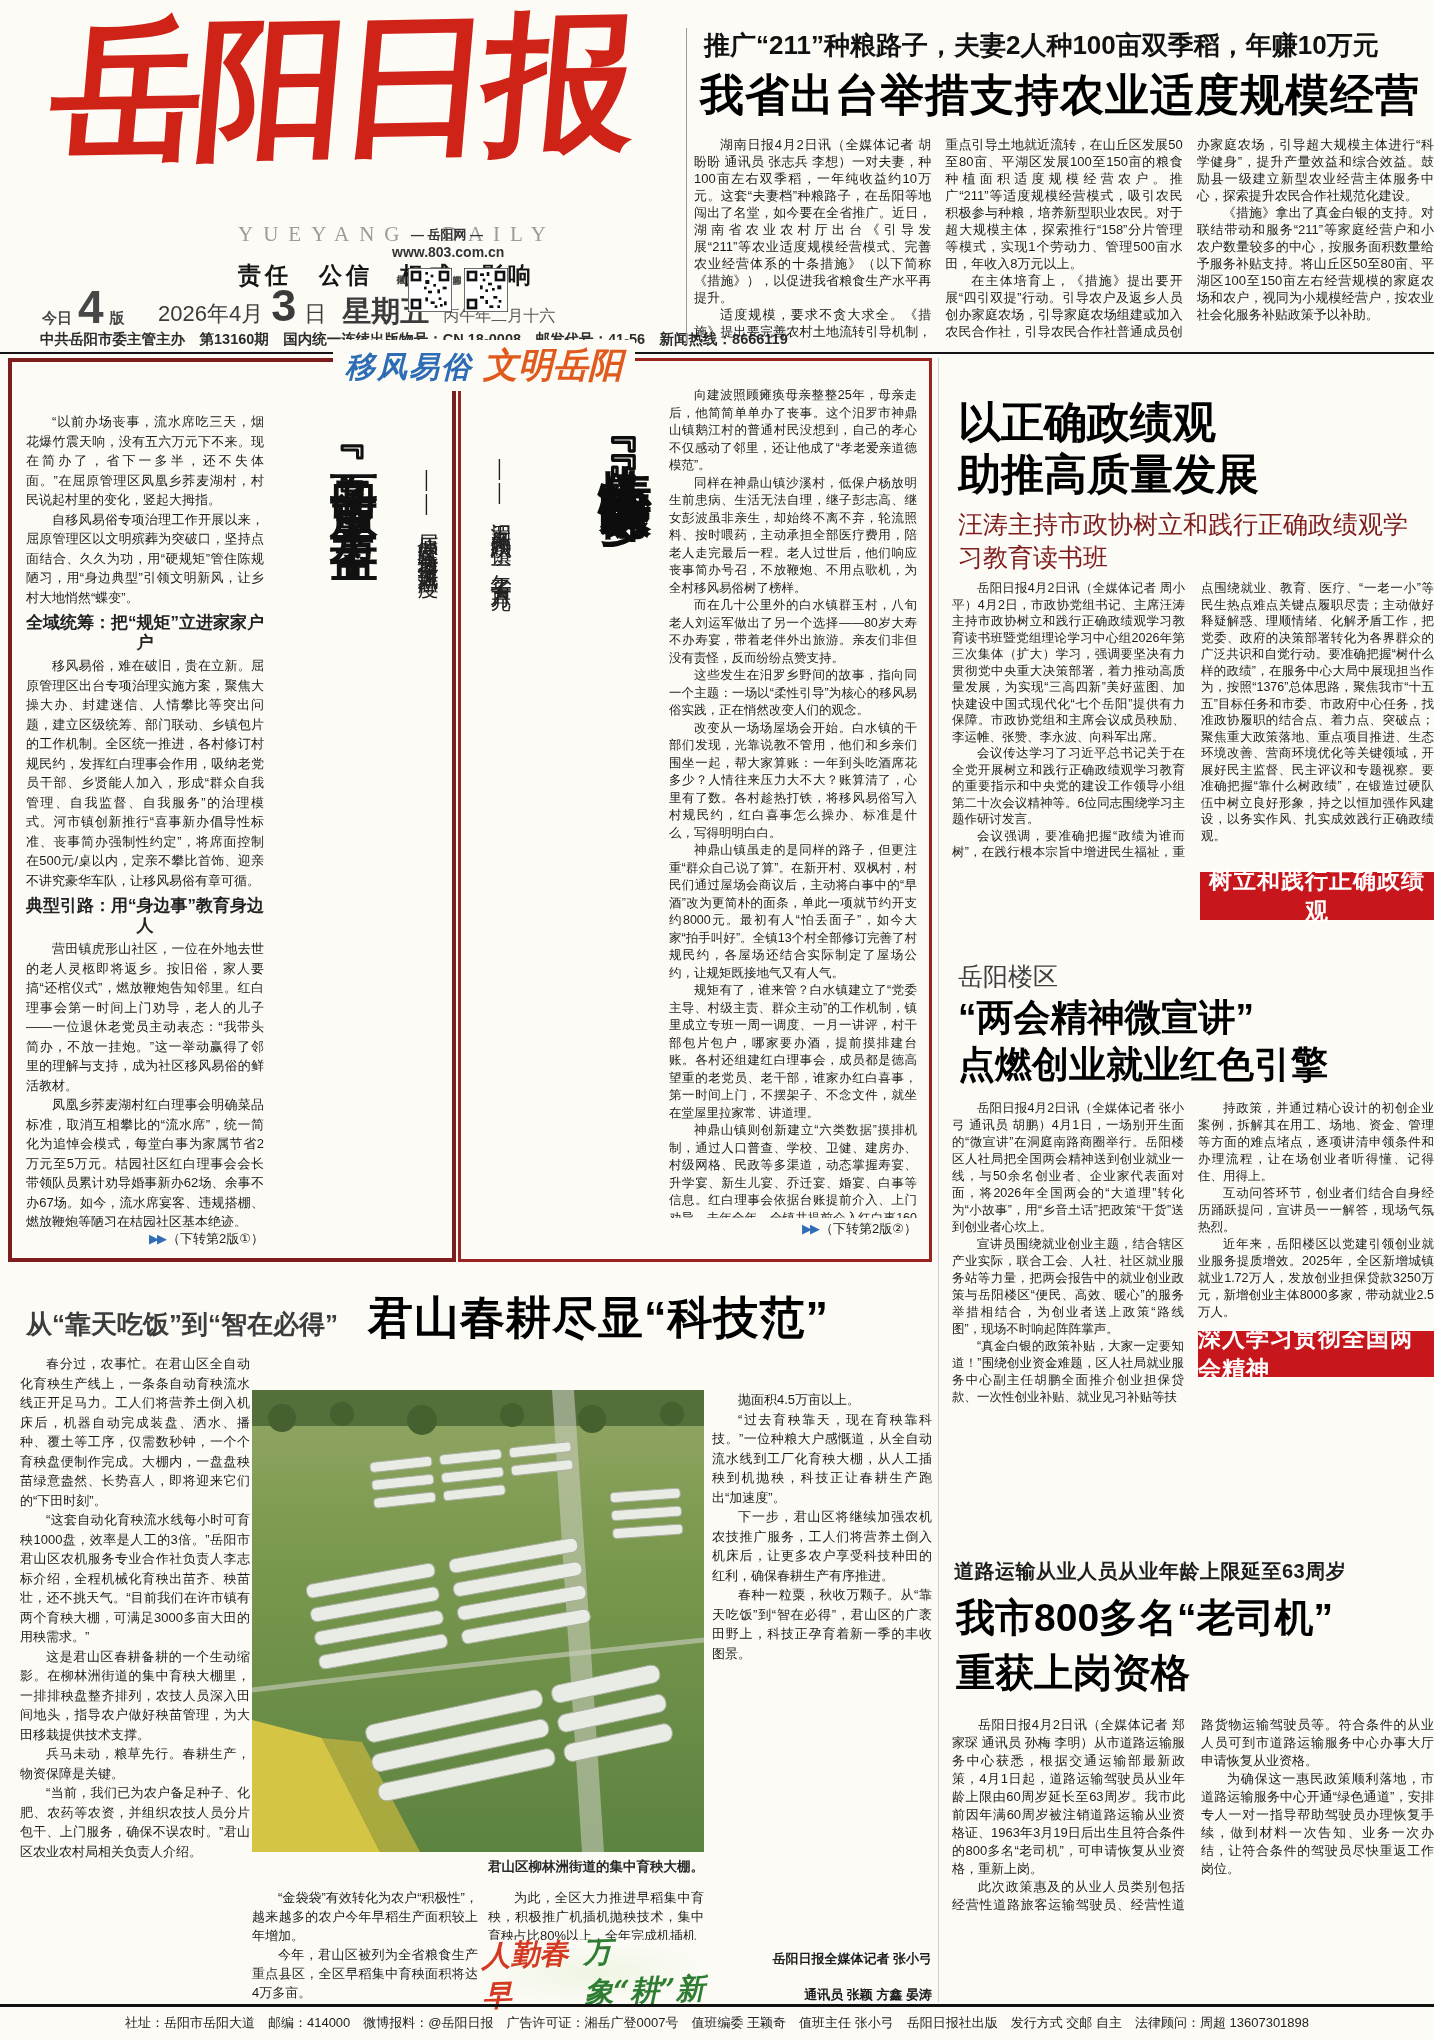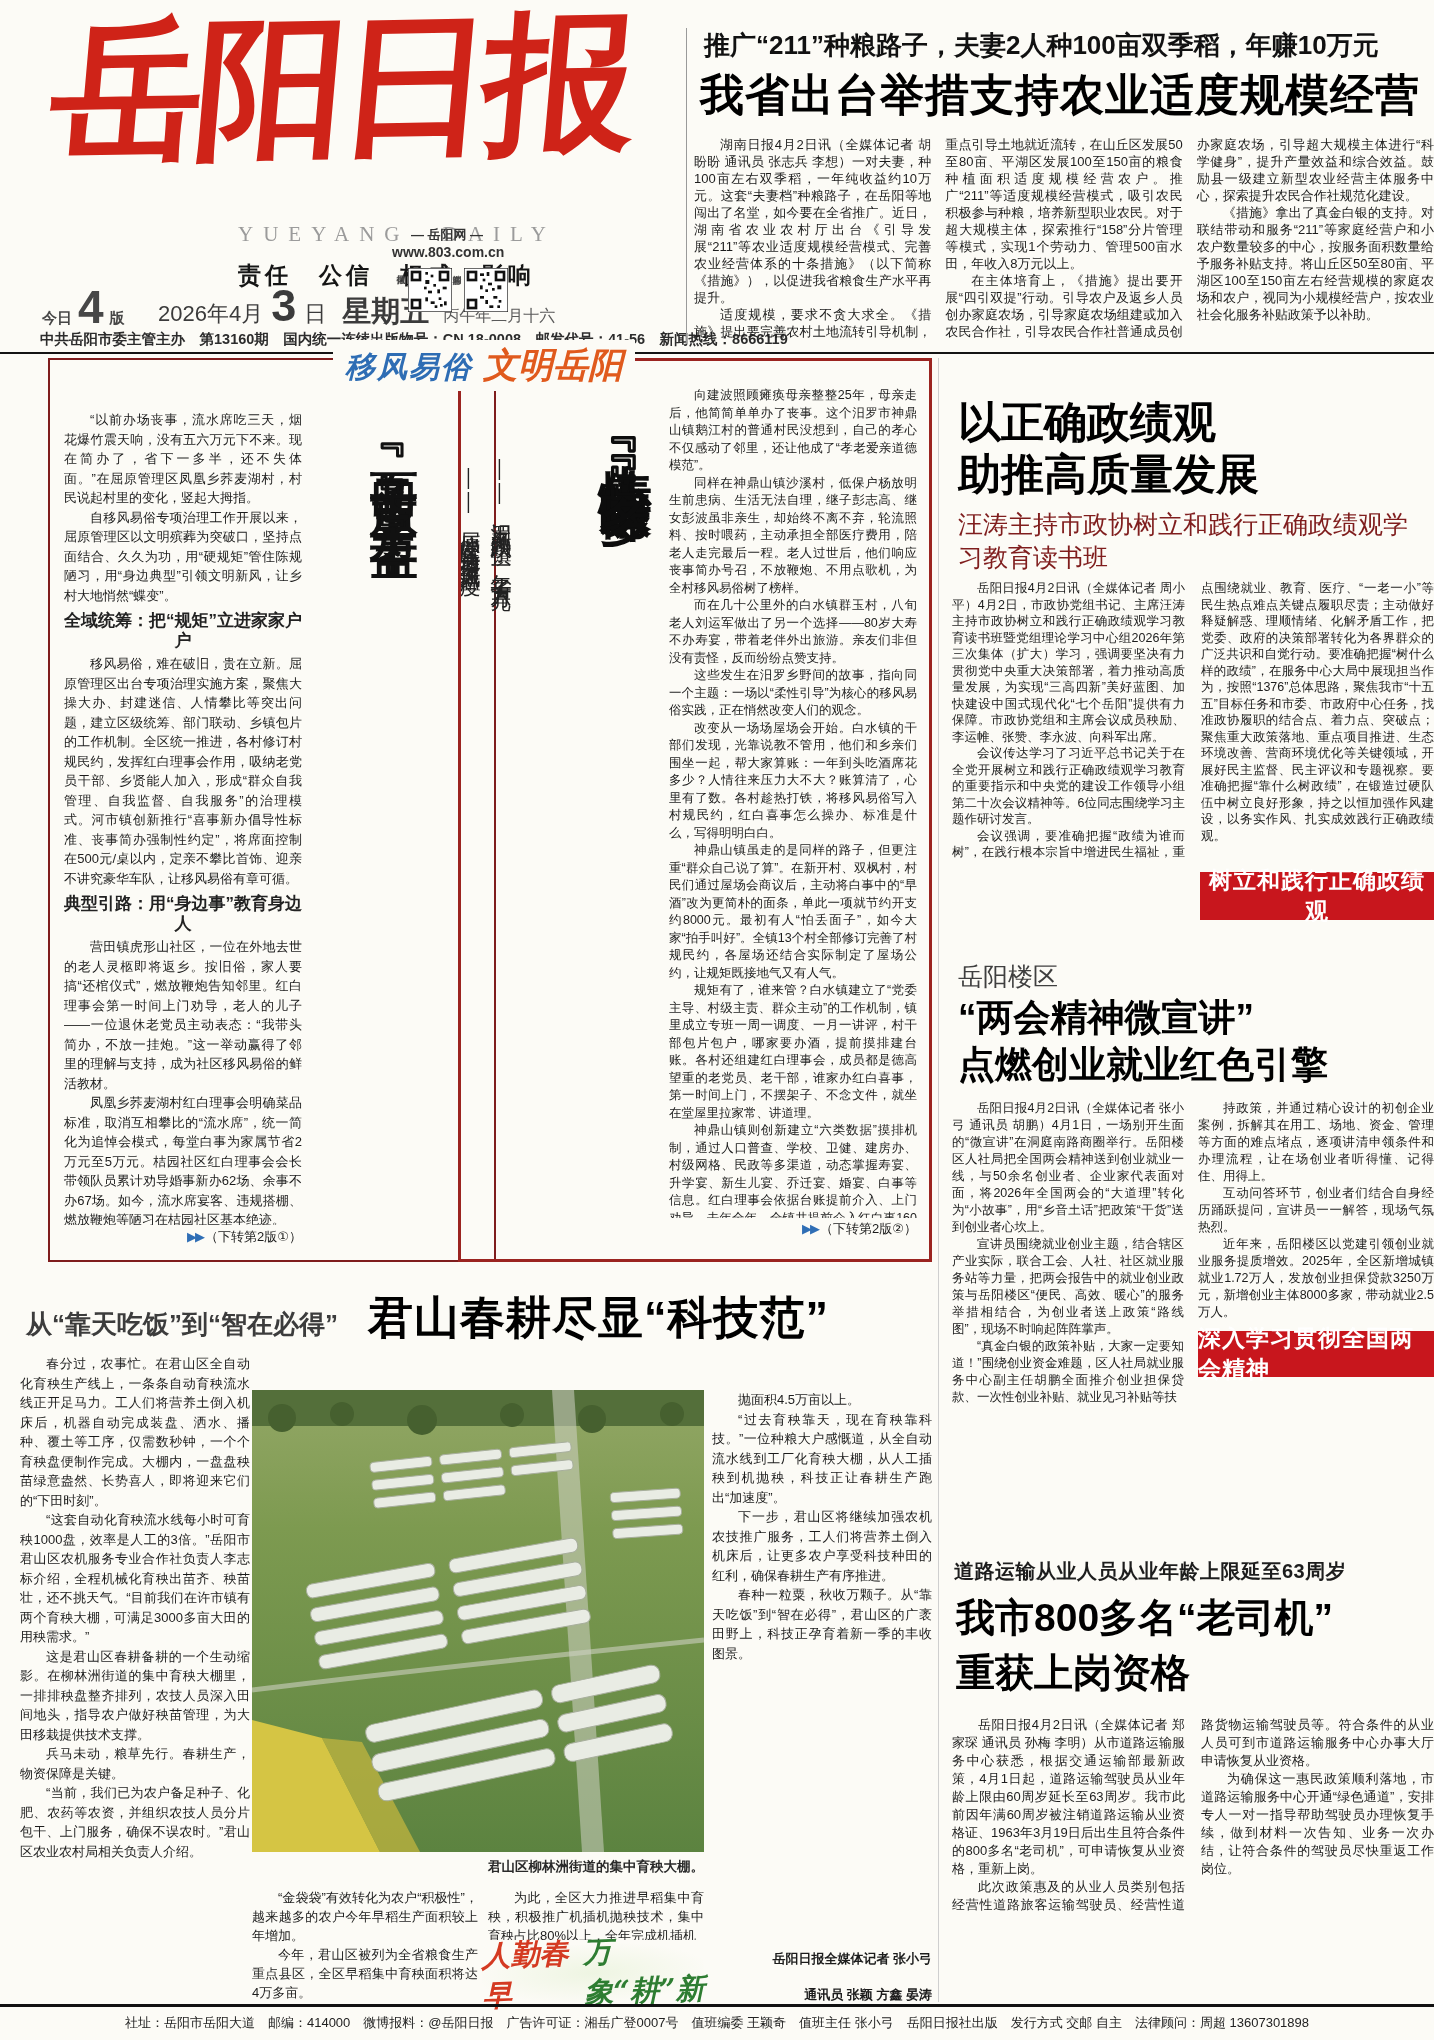--- a/index.html
+++ b/index.html
@@ -27,22 +27,22 @@
   .qr-wrap{top:268px;display:flex;gap:3px;}
   .qr-label{font-size:9px;color:#444;writing-mode:vertical-rl;line-height:1;}
   .mast-divider{left:686px;top:28px;width:1px;height:316px;background:#9a9a9a;}
   .rule-h{left:0;top:352px;width:1434px;height:2px;background:#141414;}
   
   #top-kicker{left:704px;top:28px;font-size:26px;font-weight:bold;color:#111;white-space:nowrap;}
   #top-headline{left:700px;top:66px;width:734px;font-size:44px;font-weight:900;letter-spacing:1px;color:#000;}
   #top-body{left:694px;top:136px;width:740px;height:212px;column-count:3;column-gap:14px;
       font-size:13px;line-height:17px;overflow:hidden;}
   
-  #left-box{left:8px;top:358px;width:448px;height:904px;border:2px solid #7f1d1d;box-sizing:border-box;
-      display:flex;flex-direction:row;padding:50px 10px 10px 14px;gap:6px;margin-left:40px;}
+  #left-box{left:8px;top:358px;width:448px;height:904px;border:4px solid #7f1d1d;box-sizing:border-box;
+      display:flex;flex-direction:row;padding:50px 10px 10px 14px;gap:6px;}
   #left-text{width:238px;height:836px;display:flex;flex-direction:column;font-size:13px;line-height:19.5px;}
   #left-text .list{flex:1;overflow:hidden;}
   .jump{margin:2px 0 0;text-align:right;text-indent:0;font-size:13px;}
   .jump .arrows{color:#2f6eb5;letter-spacing:-2px;margin-right:2px;}
   #left-headline{width:112px;font-size:48px;font-weight:900;letter-spacing:6px;color:#111;margin:18px auto 0;}
   #left-subtitle{width:46px;font-size:21px;color:#222;padding-top:58px;letter-spacing:3px;}
   
   #center-box{left:458px;top:358px;width:474px;height:904px;border:3px solid #9b2420;box-sizing:border-box;
       display:flex;flex-direction:row;gap:8px;padding:26px 12px 12px 14px;}
   #center-label{left:333px;top:340px;display:flex;align-items:baseline;gap:10px;background:#fcfbf6;padding:2px 12px;}

